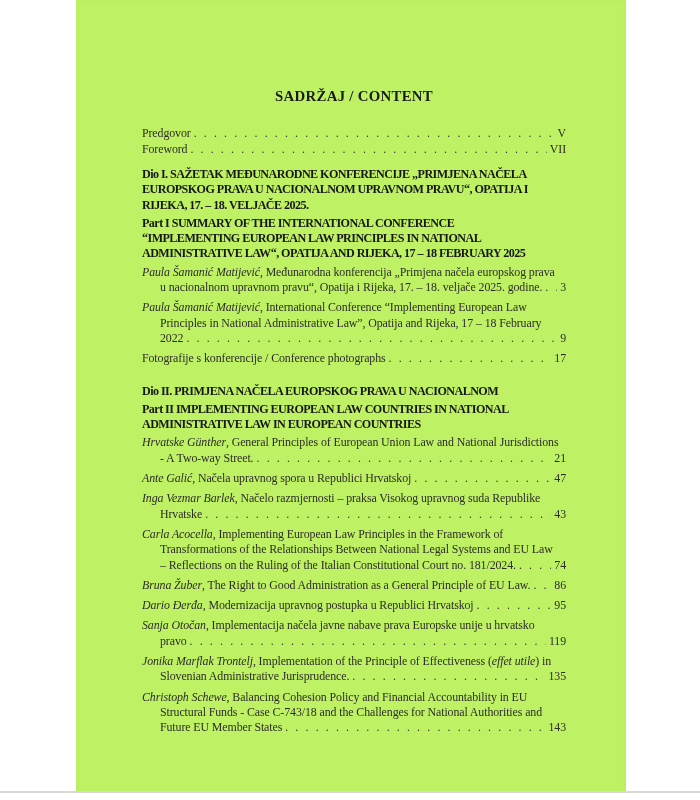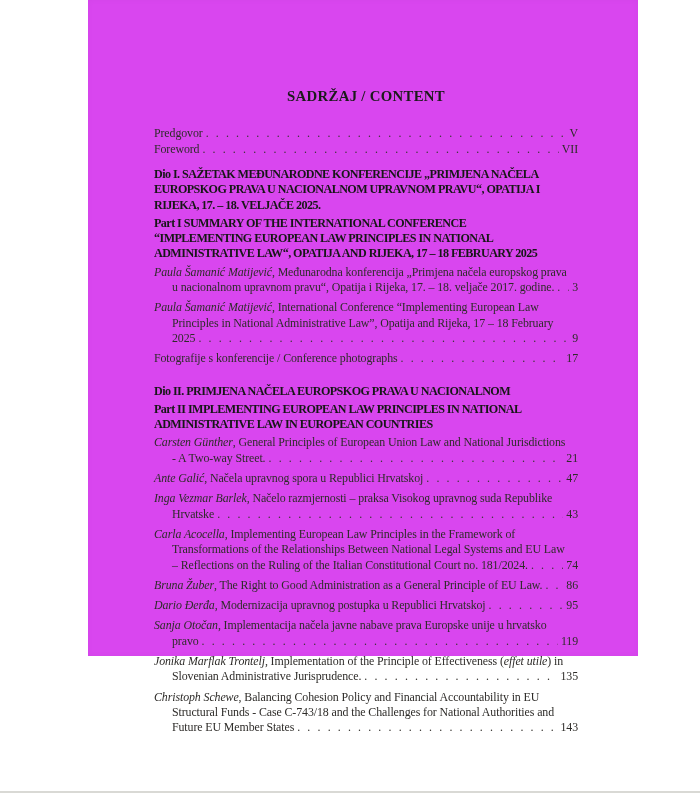--- a/index.html
+++ b/index.html
@@ -3,22 +3,22 @@
 <meta charset="utf-8">
 <style>
   html,body{margin:0;padding:0;}
   body{
     width:700px;height:800px;overflow:hidden;
     background:#ffffff;
     font-family:"Liberation Serif","DejaVu Serif",serif;
     position:relative;
   }
   .paper{
-    position:absolute;left:88px;top:0;width:550px;height:656px;
-    background:#d946ef;
+    position:absolute;left:76px;top:0;width:550px;height:792px;
+    background:#bef264;
     box-shadow:0 0 6px rgba(0,0,0,0.03) inset;
   }
   .scan-edge{
     position:absolute;left:0;top:791px;width:700px;height:2px;
     background:#d9d9d5;
   }
   .content{
     position:absolute;left:66px;top:0;width:424px;
     color:#2e2c29;
   }
@@ -83,59 +83,59 @@
             <div class="hline">Part I SUMMARY OF THE INTERNATIONAL CONFERENCE</div>
             <div class="hline">“IMPLEMENTING EUROPEAN LAW PRINCIPLES IN NATIONAL</div>
             <div class="hline">ADMINISTRATIVE LAW“, OPATIJA AND RIJEKA, 17 – 18 FEBRUARY 2025</div>
           </div>
           <div class="entries">
             <div class="entry">
               <div class="line">
                 <span class="t"><i>Paula Šamanić Matijević</i>, Međunarodna konferencija „Primjena načela europskog prava</span>
               </div>
               <div class="line indent">
-                <span class="t">u nacionalnom upravnom pravu“, Opatija i Rijeka, 17. – 18. veljače 2017. godine.</span>
+                <span class="t">u nacionalnom upravnom pravu“, Opatija i Rijeka, 17. – 18. veljače 2025. godine.</span>
                 <span class="leader">. . . . . . . . . . . . . . . . . . . . . . . . . . . . . . . . . . . . . . . . . . . . . . . . . . . . . . . . . . . . . . . . . . . . . . . . . . . . . . . . </span>
                 <span class="pg">3</span>
               </div>
             </div>
             <div class="entry">
               <div class="line">
                 <span class="t"><i>Paula Šamanić Matijević</i>, International Conference “Implementing European Law</span>
               </div>
               <div class="line indent">
                 <span class="t">Principles in National Administrative Law”, Opatija and Rijeka, 17 – 18 February</span>
               </div>
               <div class="line indent">
-                <span class="t">2025</span>
+                <span class="t">2022</span>
                 <span class="leader">. . . . . . . . . . . . . . . . . . . . . . . . . . . . . . . . . . . . . . . . . . . . . . . . . . . . . . . . . . . . . . . . . . . . . . . . . . . . . . . . </span>
                 <span class="pg">9</span>
               </div>
             </div>
             <div class="entry extra-gap">
               <div class="line">
                 <span class="t">Fotografije s konferencije / Conference photographs</span>
                 <span class="leader">. . . . . . . . . . . . . . . . . . . . . . . . . . . . . . . . . . . . . . . . . . . . . . . . . . . . . . . . . . . . . . . . . . . . . . . . . . . . . . . . </span>
                 <span class="pg">17</span>
               </div>
             </div>
           </div>
         </div>
         <div class="section">
           <div class="heading-hr">
             <div class="hline">Dio II. PRIMJENA NAČELA EUROPSKOG PRAVA U NACIONALNOM</div>
           </div>
           <div class="heading-en">
-            <div class="hline">Part II IMPLEMENTING EUROPEAN LAW PRINCIPLES IN NATIONAL</div>
+            <div class="hline">Part II IMPLEMENTING EUROPEAN LAW COUNTRIES IN NATIONAL</div>
             <div class="hline">ADMINISTRATIVE LAW IN EUROPEAN COUNTRIES</div>
           </div>
           <div class="entries">
             <div class="entry">
               <div class="line">
-                <span class="t"><i>Carsten Günther</i>, General Principles of European Union Law and National Jurisdictions</span>
+                <span class="t"><i>Hrvatske Günther</i>, General Principles of European Union Law and National Jurisdictions</span>
               </div>
               <div class="line indent">
                 <span class="t">- A Two-way Street.</span>
                 <span class="leader">. . . . . . . . . . . . . . . . . . . . . . . . . . . . . . . . . . . . . . . . . . . . . . . . . . . . . . . . . . . . . . . . . . . . . . . . . . . . . . . . </span>
                 <span class="pg">21</span>
               </div>
             </div>
             <div class="entry">
               <div class="line">
                 <span class="t"><i>Ante Galić</i>, Načela upravnog spora u Republici Hrvatskoj</span>

